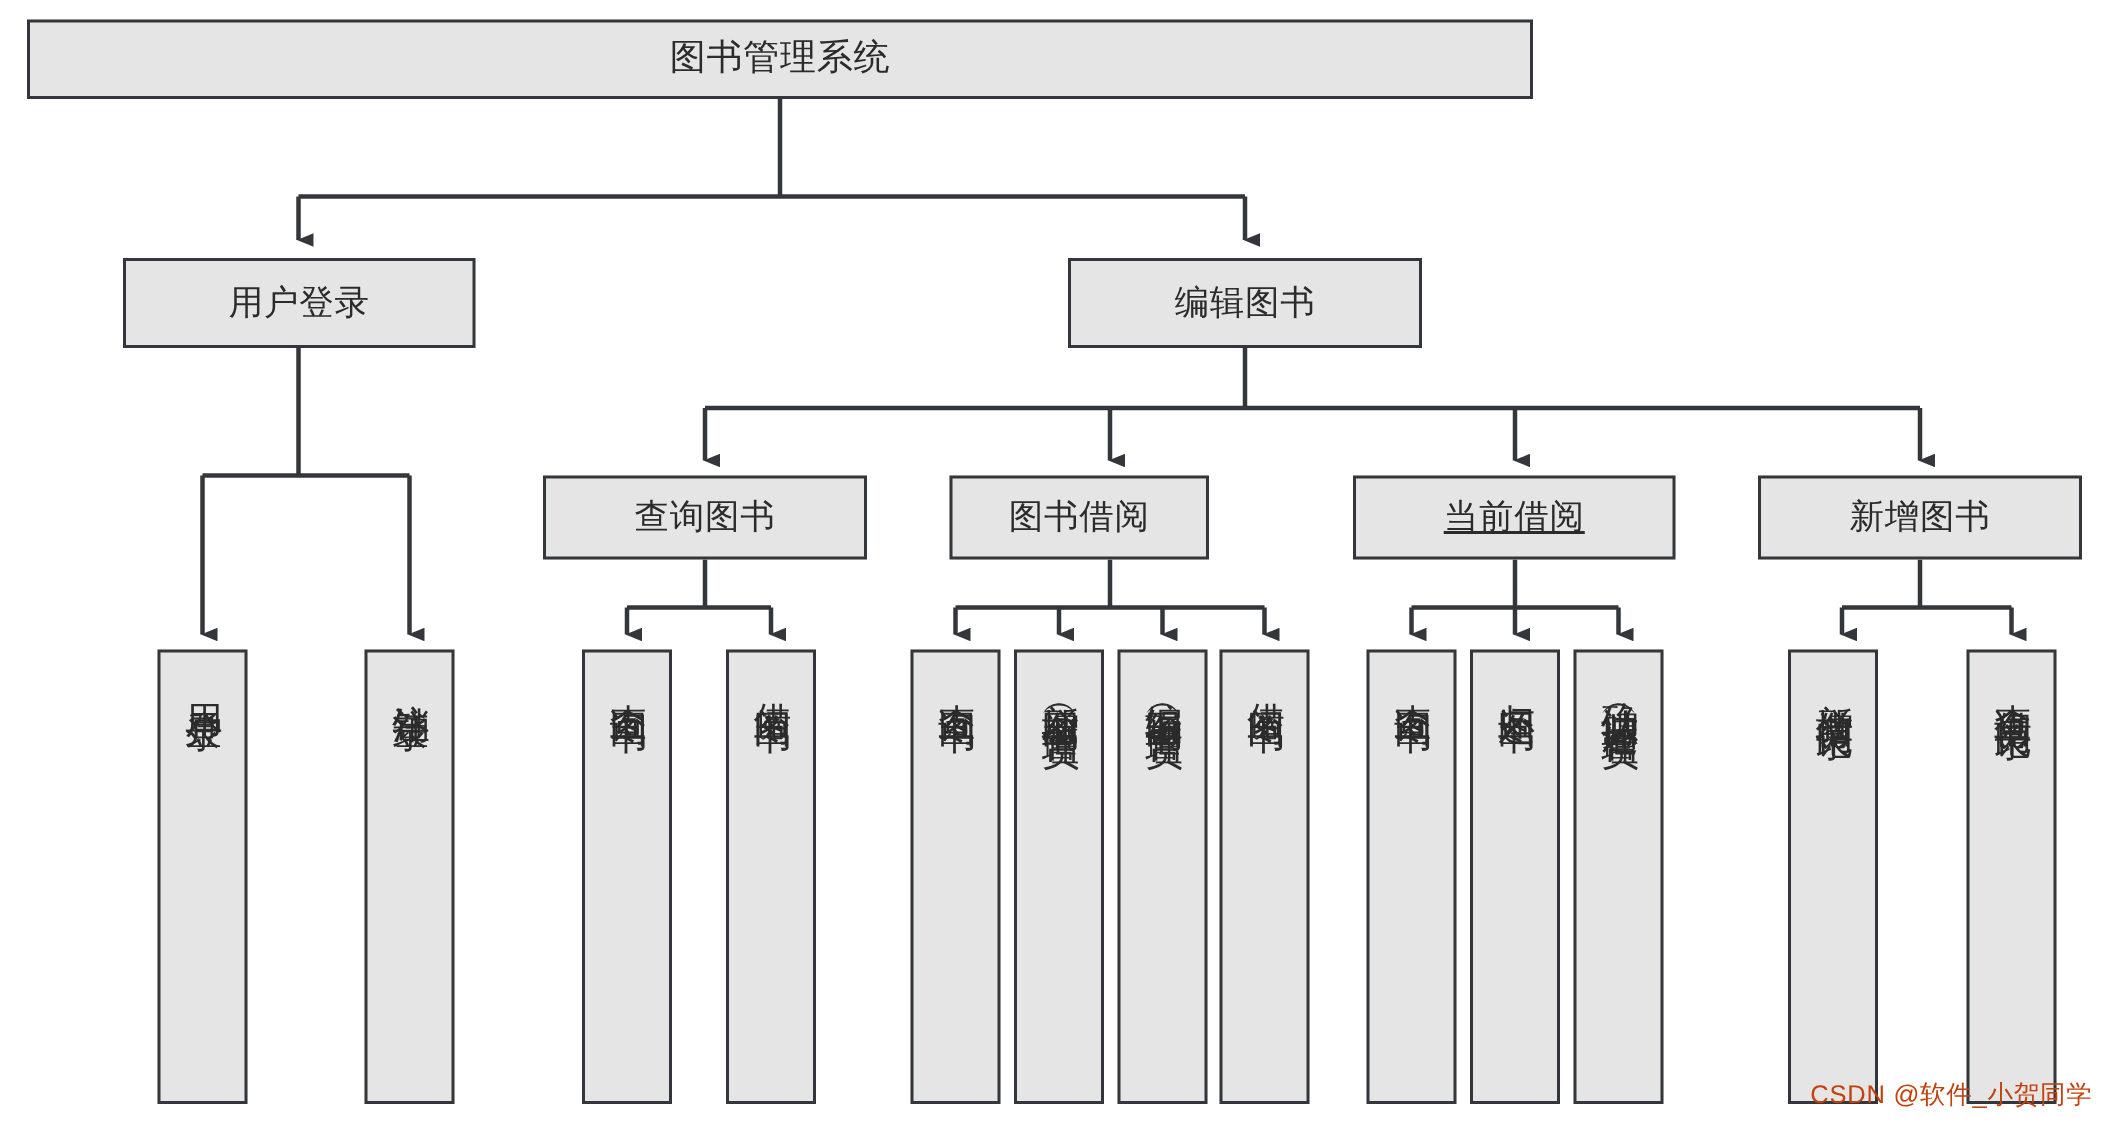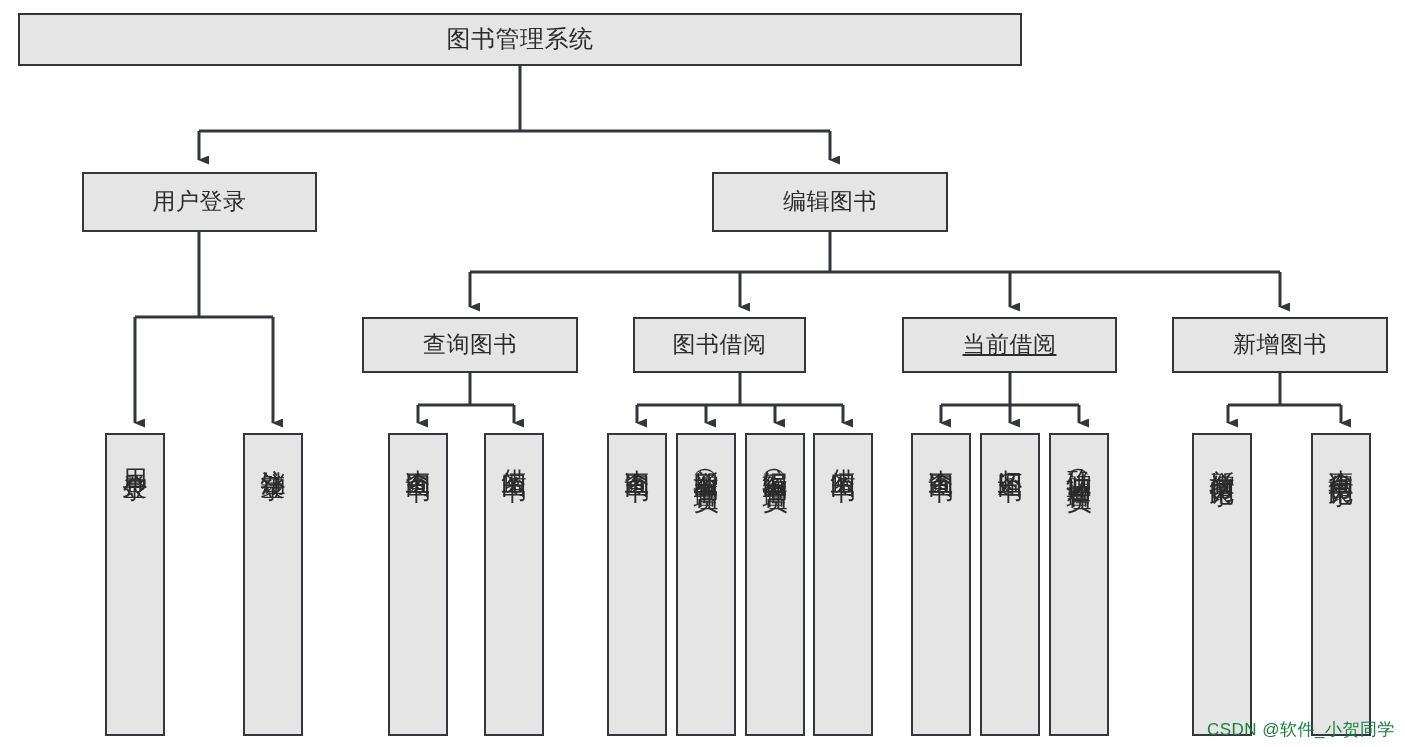--- a/index.html
+++ b/index.html
@@ -63,21 +63,21 @@
     font-size: 25px;
     line-height: 1.0;
     letter-spacing: 3px;
     white-space: nowrap;
   }
   #watermark {
     position: absolute;
     right: 10px;
     bottom: 6px;
     font-size: 17px;
-    color: #15803d;
+    color: #c2410c;
     letter-spacing: 0.5px;
     white-space: nowrap;
     user-select: none;
   }
 </style>
 </head>
 <body>
 
 <div id="diagram-root">
 

